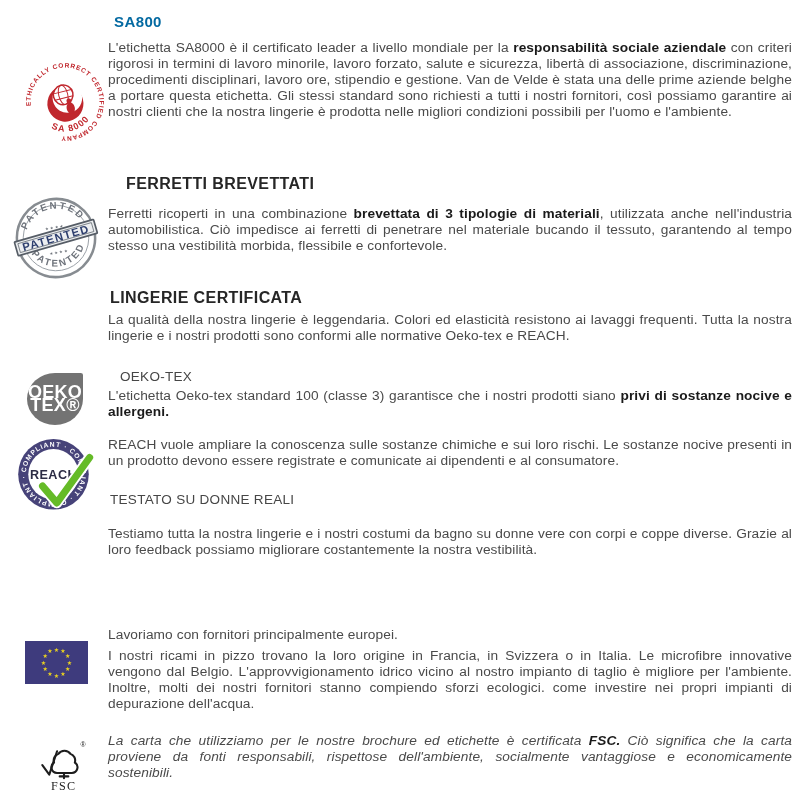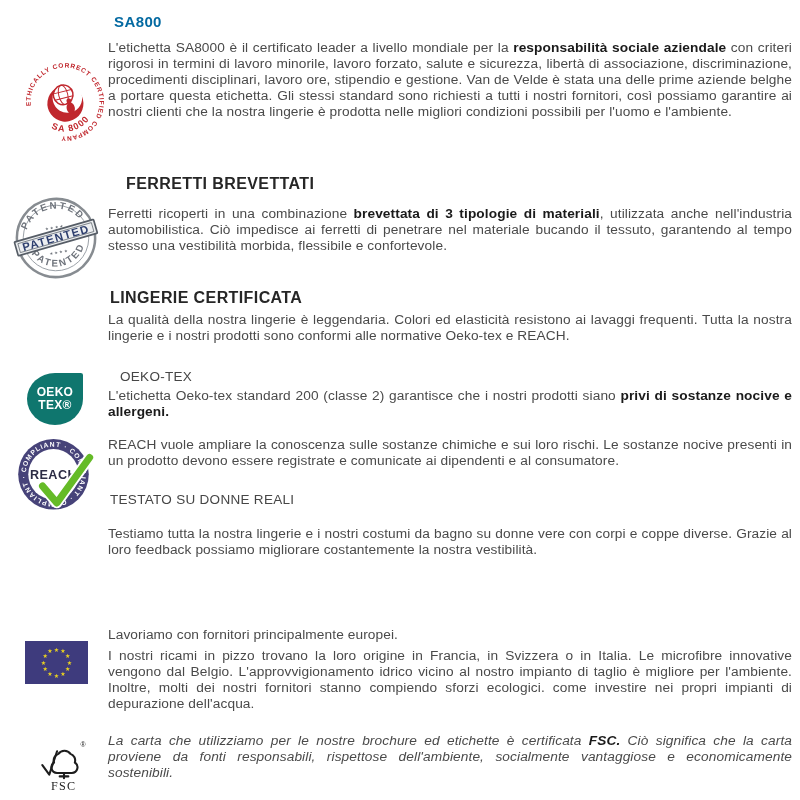--- a/index.html
+++ b/index.html
@@ -11,24 +11,24 @@
     position:absolute; left:108px; width:684px;
     font-size:13.7px; line-height:16px; letter-spacing:0.1px;
     text-align:justify; color:#4a4a4a;
   }
   .para .b { font-weight:700; color:#1a1a1a; }
   .h1 { position:absolute; font-size:15px; font-weight:600; color:#0369a1; letter-spacing:0.4px; }
   .h2 { position:absolute; font-size:16px; font-weight:700; color:#262626; letter-spacing:0.4px; }
   .label { position:absolute; font-size:13.5px; color:#464646; letter-spacing:0.3px; }
   .icon { position:absolute; }
   .oeko-drop {
-    width:56px; height:52px; background:#0f766e;
+    width:56px; height:52px; background:#737373;
     border-radius:50% 4% 50% 50%;
     display:flex; flex-direction:column; align-items:center; justify-content:center;
-    color:#ffffff; font-weight:700; font-size:12px; line-height:13.5px; letter-spacing:0.3px;
+    color:#ffffff; font-weight:700; font-size:18px; line-height:13.5px; letter-spacing:0.3px;
   }
   svg { overflow:visible; }
 </style>
 </head>
 <body>
 
 <div class="page">
 
   <div class="icon" style="left:24px; top:60px; width:82px; height:84px;">
     <svg width="82" height="84" viewBox="0 0 100 100">
@@ -84,21 +84,21 @@
   <div class="h2" style="left:110px; top:289px;">LINGERIE CERTIFICATA</div>
   <div class="para" style="top:312px;"><span>La qualità della nostra lingerie è leggendaria. Colori ed elasticità resistono ai lavaggi frequenti. Tutta la nostra lingerie e i nostri prodotti sono conformi alle normative Oeko-tex e REACH.</span></div>
 
   <div class="icon" style="left:27px; top:373px;">
     <div class="oeko-drop">
       <span>OEKO</span>
       <span>TEX®</span>
     </div>
   </div>
   <div class="label" style="left:110px; top:369px;margin-left:10px;">OEKO-TEX</div>
-  <div class="para" style="top:388px;"><span>L'etichetta Oeko-tex standard 200 (classe 2) garantisce che i nostri prodotti siano </span><span class="b">privi di sostanze nocive e allergeni.</span></div>
+  <div class="para" style="top:388px;"><span>L'etichetta Oeko-tex standard 100 (classe 3) garantisce che i nostri prodotti siano </span><span class="b">privi di sostanze nocive e allergeni.</span></div>
 
   <div class="icon" style="left:14px; top:434px; width:84px; height:84px;">
     <svg width="84" height="84" viewBox="0 0 100 100">
       <circle cx="47" cy="48" r="42" fill="#474379"></circle>
       <circle cx="47" cy="48" r="30" fill="#ffffff"></circle>
       <path id="reach-ring" d="M 14,48 a 33,33 0 1 1 66,0 a 33,33 0 1 1 -66,0" fill="none"></path>
       <text font-size="8" font-weight="700" fill="#ffffff" letter-spacing="1.2">
         <textPath href="#reach-ring" startOffset="1%">COMPLIANT · COMPLIANT · COMPLIANT ·</textPath>
       </text>
       <text x="47" y="53" font-size="15" font-weight="700" fill="#2c2c44" text-anchor="middle" letter-spacing="0.5">REACH</text>

